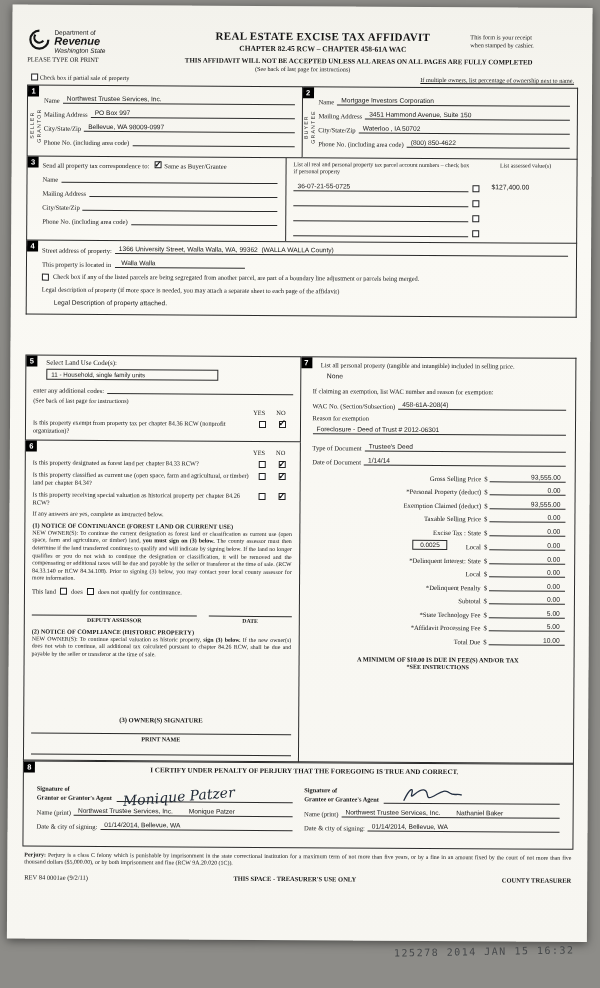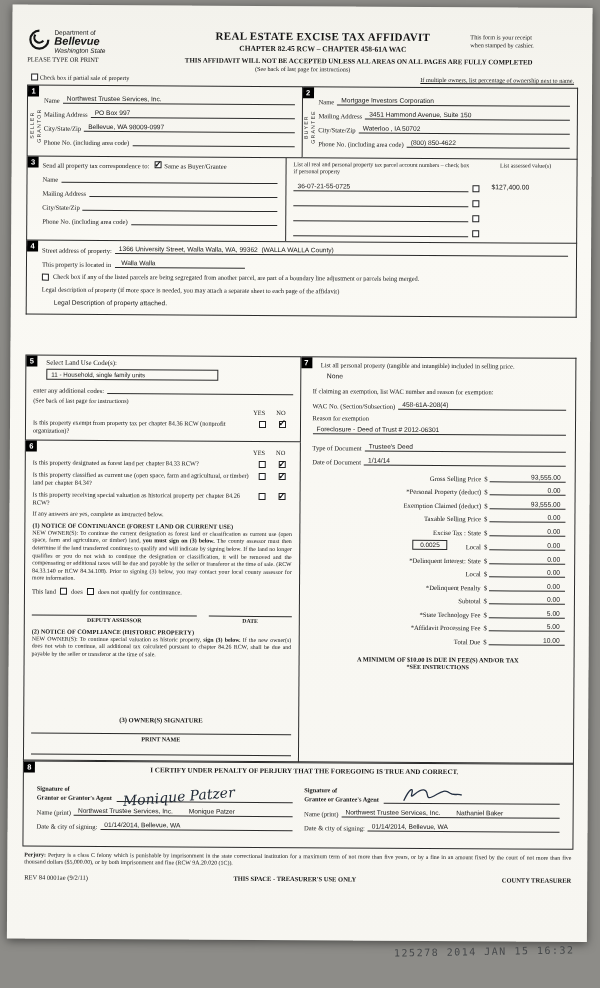--- a/index.html
+++ b/index.html
@@ -125,21 +125,21 @@
   <div class="hdr">
     <div class="hdr-left">
       <svg width="24" height="22" viewBox="0 0 24 22">
         <g fill="none" stroke="#151515" stroke-width="2.2">
           <path d="M12 2 A9 9 0 1 0 21 11"></path>
           <path d="M8 6 A5 5 0 1 0 16 12"></path>
         </g>
       </svg>
       <div>
         <div class="dept-small">Department of</div>
-        <div class="dept-big">Bellevue</div>
+        <div class="dept-big">Revenue</div>
         <div class="dept-state">Washington State</div>
       </div>
     </div>
     <div class="hdr-center">
       <div class="title">REAL ESTATE EXCISE TAX AFFIDAVIT</div>
       <div class="chapter">CHAPTER 82.45 RCW – CHAPTER 458-61A WAC</div>
     </div>
     <div class="hdr-right">
       <div>This form is your receipt</div>
       <div>when stamped by cashier.</div>

